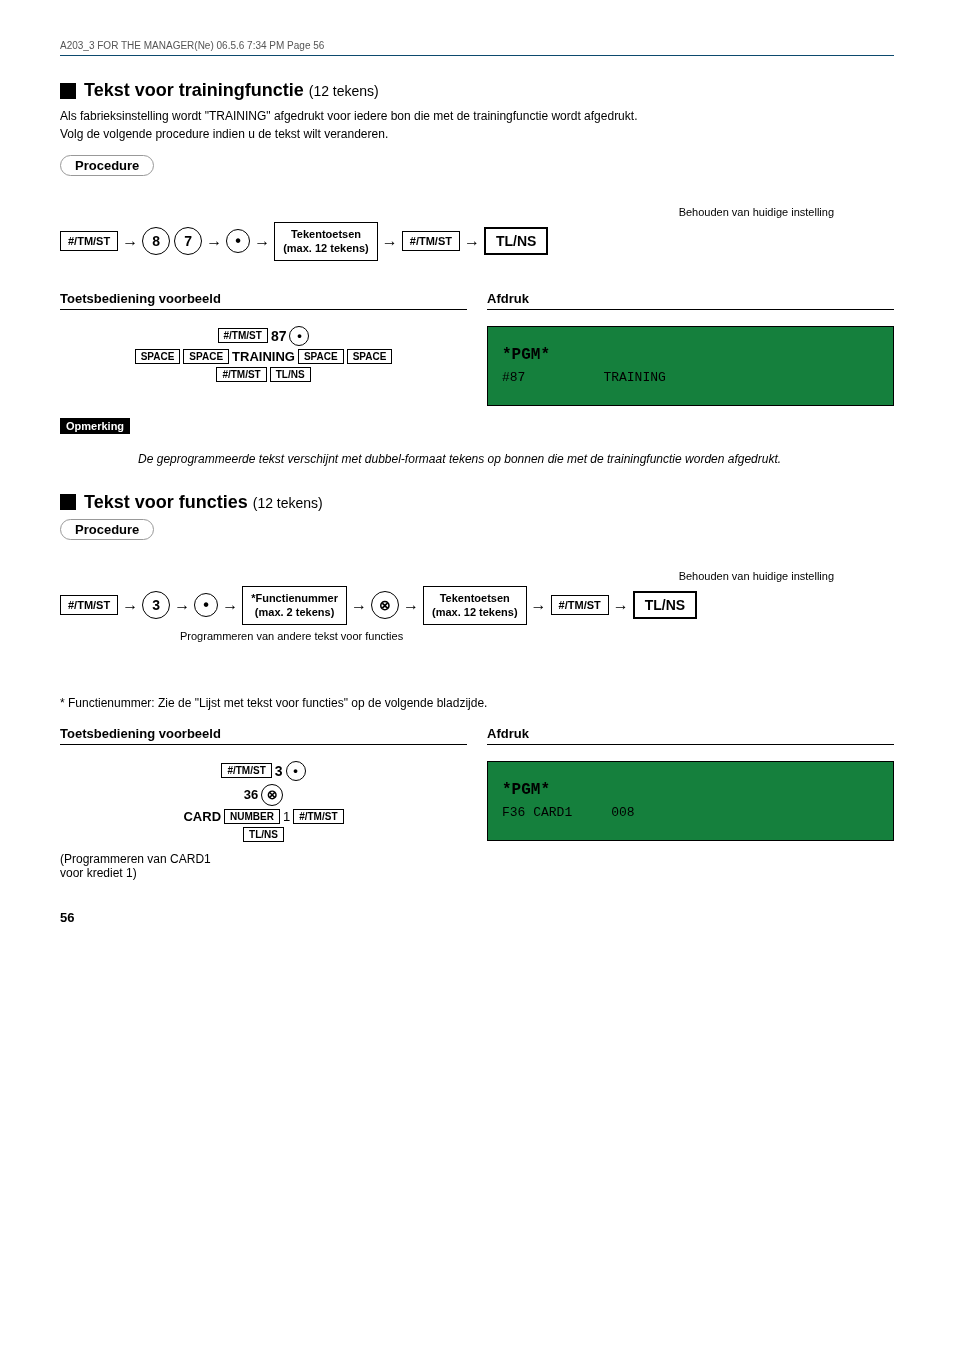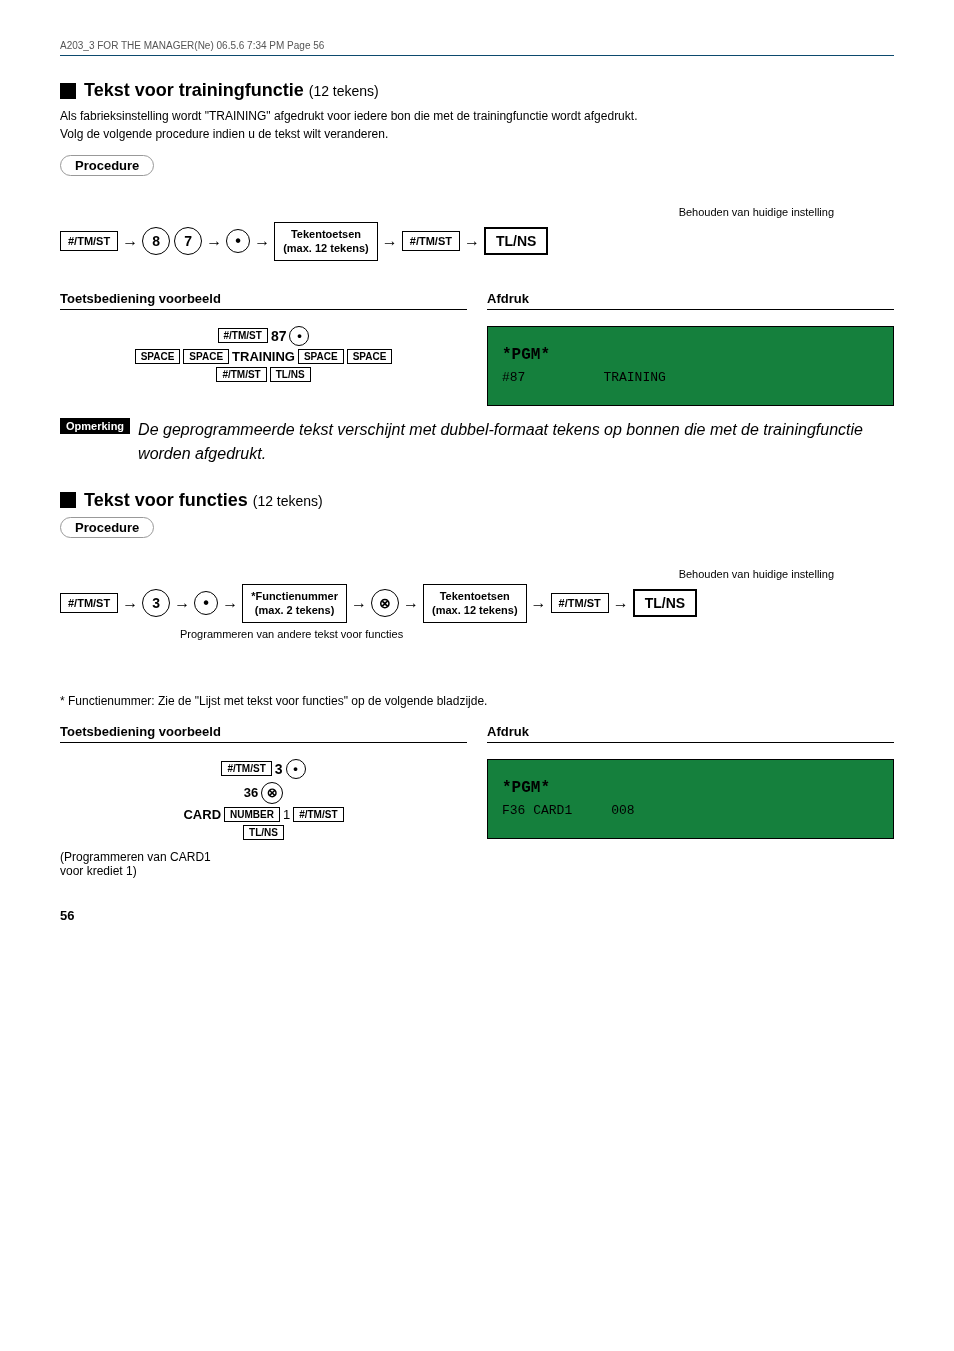--- a/index.html
+++ b/index.html
@@ -212,23 +212,24 @@
       background: #000;
       color: #fff;
       font-size: 11px;
       font-weight: bold;
       padding: 2px 6px;
       white-space: nowrap;
       flex-shrink: 0;
     }
 
     .opmerking-text {
-      font-size: 16px;
+      font-size: 12px;
       font-style: italic;
       line-height: 1.5;
+      margin-top: 32px;
     }
 
     .section-divider {
       margin: 24px 0 10px 0;
     }
 
     .footnote {
       font-size: 12px;
       margin: 6px 0 14px 0;
     }

